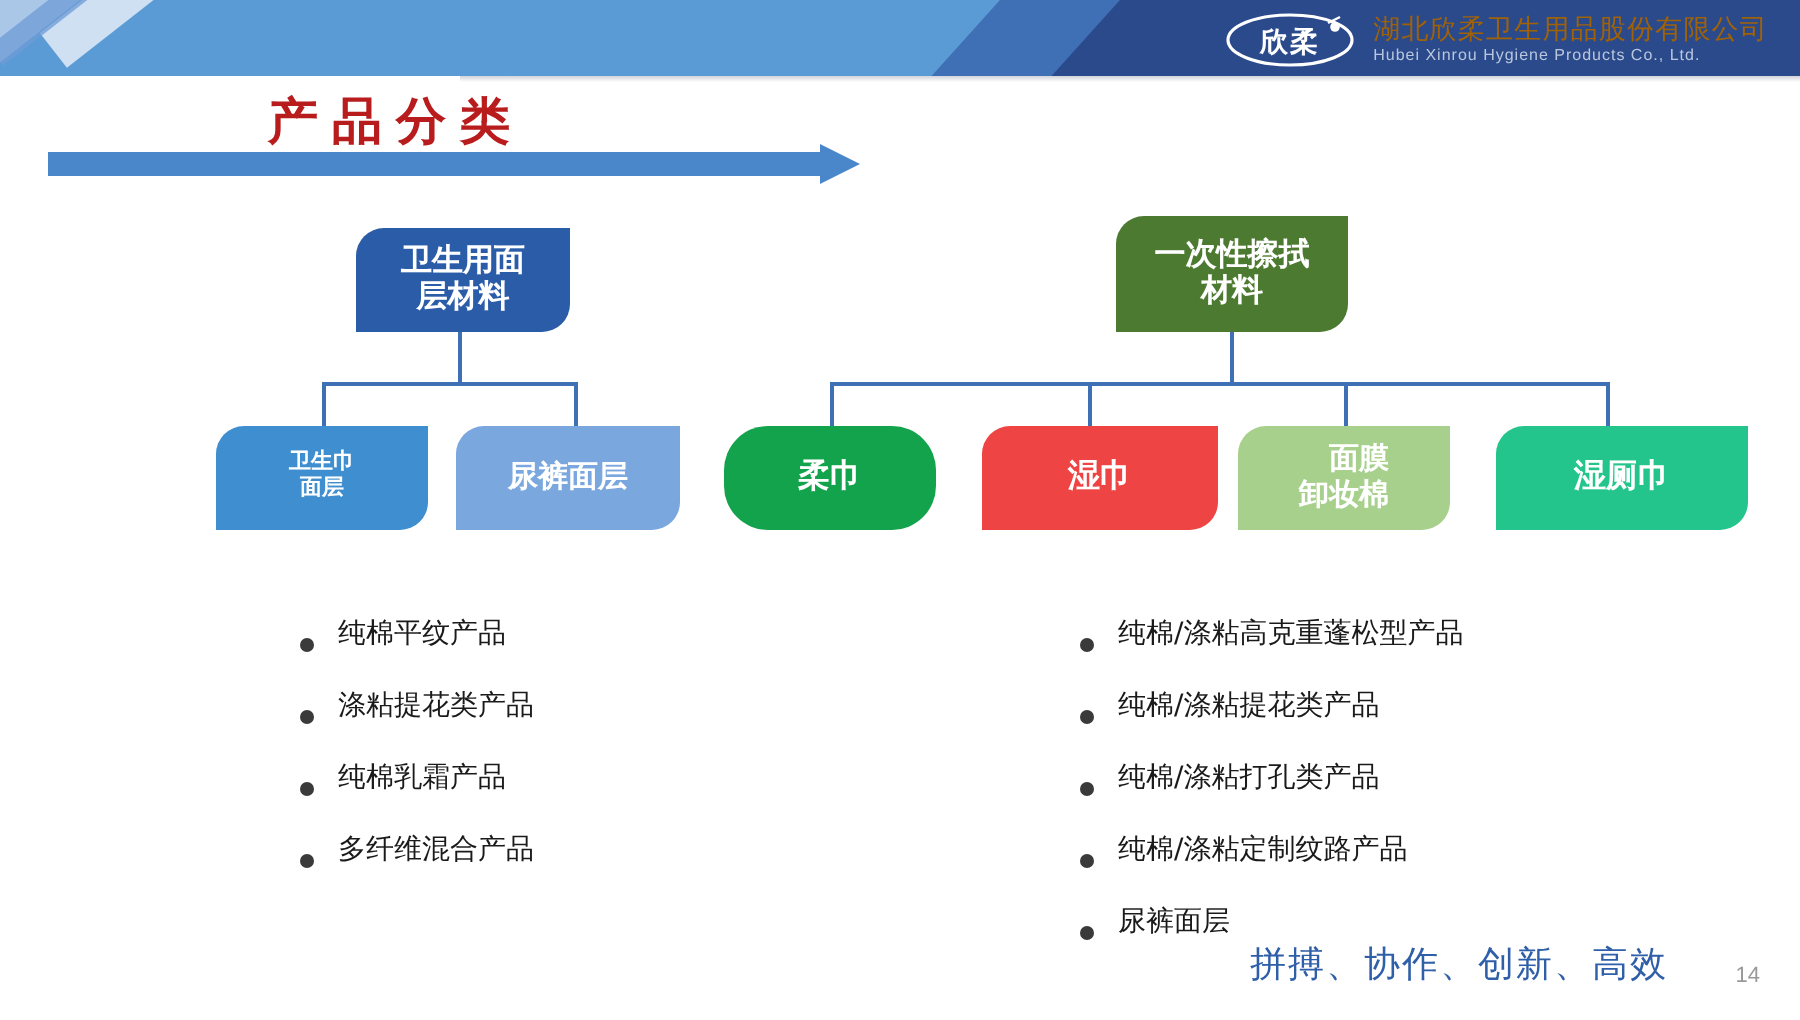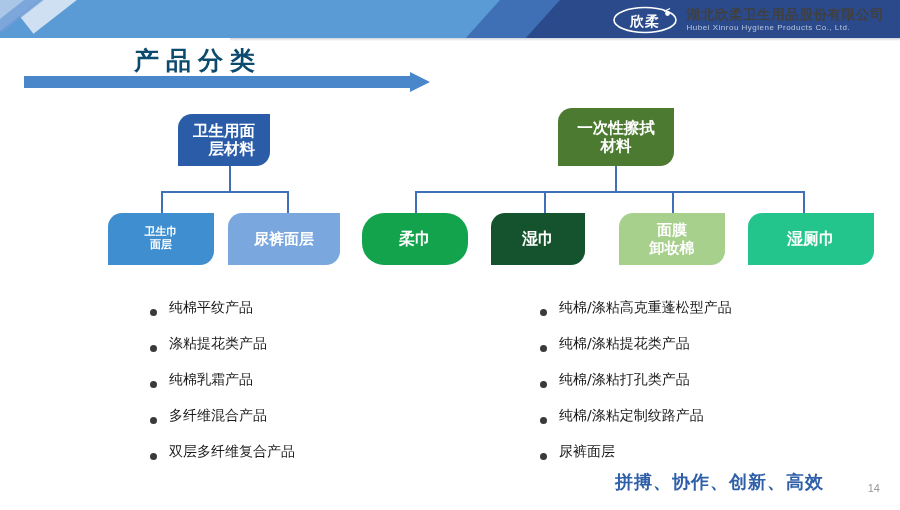--- a/index.html
+++ b/index.html
@@ -55,31 +55,31 @@
   
   .brand{
     position:absolute;right:16px;top:3px;height:34px;
     display:flex;align-items:center;gap:9px;
   }
   .logo-mark{
     position:relative;width:66px;height:28px;flex:0 0 auto;
   }
   .brand-names{display:flex;flex-direction:column;line-height:1.05;}
   .brand-cn{
-    font-size:13.5px;font-weight:bold;color:#404040;letter-spacing:.6px;
+    font-size:13.5px;font-weight:normal;color:#a16207;letter-spacing:.6px;
     white-space:nowrap;
   }
   .brand-en{
     font-size:8px;color:#b9c6dd;letter-spacing:.5px;white-space:nowrap;margin-top:2px;
   }
 
   
   .slide-title{
     position:absolute;left:134px;top:44px;
-    font-size:25px;font-weight:bold;color:#0c4a6e;
+    font-size:25px;font-weight:bold;color:#b91c1c;
     letter-spacing:7px;
   }
   .title-arrow{
     position:absolute;left:24px;top:72px;width:406px;height:20px;
   }
 
   
   .node{
     position:absolute;
     display:flex;align-items:center;justify-content:center;
@@ -91,36 +91,36 @@
   .node span{display:block;}
   .r-tl{border-radius:14px 0 14px 0;}   
 
   .connector{position:absolute;background:#3f6fb5;}
   .cv{width:2px;}
   .ch{height:2px;}
 
   
   .bullets{position:absolute;}
   .bullet-row{
-    display:flex;align-items:center;gap:12px;
+    display:flex;align-items:flex-end;gap:12px;
     height:36px;
   }
   .dot{
     width:7px;height:7px;border-radius:50%;
     background:#3a3a3a;flex:0 0 auto;margin-top:8px;
   }
   .bullet-text{
     font-size:14px;color:#1a1a1a;white-space:nowrap;
     font-family:"DejaVu Sans","Liberation Sans",sans-serif;
   }
 
   
   .footer-slogan{
-    position:absolute;right:76px;bottom:16px;
-    font-size:18px;font-weight:bold;color:#2f5fa8;letter-spacing:1px;
+    position:absolute;right:66px;bottom:16px;
+    font-size:18px;font-weight:normal;color:#2f5fa8;letter-spacing:1px;
     white-space:nowrap;
   }
   .page-num{
     position:absolute;right:20px;bottom:16px;
     font-size:11px;color:#9a9a9a;
   }
 </style>
 </head>
 <body>
 
@@ -159,21 +159,21 @@
     </div>
   </div>
 
   <div class="slide-title">产品分类</div>
   <div class="title-arrow">
     <svg width="406" height="20" viewBox="0 0 406 20">
       <polygon points="0,4 386,4 386,0 406,10 386,20 386,16 0,16" fill="#4a86ca"></polygon>
     </svg>
   </div>
 
-  <div class="node r-tl" style="left:178px;top:114px;width:92px;height:52px;background:#2a5ca8;font-size:15.5px;text-align:right;">
+  <div class="node r-tl" style="left:178px;top:114px;width:107px;height:52px;background:#2a5ca8;font-size:15.5px;">
     <span>
       <span>卫生用面</span>
       <span>层材料</span>
     </span>
   </div>
 
   <div class="connector cv" style="left:229px;top:166px;height:26px;"></div>
   <div class="connector ch" style="left:161px;top:191px;width:128px;"></div>
   <div class="connector cv" style="left:161px;top:191px;height:23px;"></div>
   <div class="connector cv" style="left:287px;top:191px;height:23px;"></div>
@@ -204,27 +204,27 @@
   <div class="connector cv" style="left:544px;top:191px;height:23px;"></div>
   <div class="connector cv" style="left:672px;top:191px;height:23px;"></div>
   <div class="connector cv" style="left:803px;top:191px;height:23px;"></div>
 
   <div class="node r-tl" style="left:362px;top:213px;width:106px;height:52px;background:#13a34c;font-size:16px;border-radius:22px;">
     <span>
       <span>柔巾</span>
     </span>
   </div>
 
-  <div class="node r-tl" style="left:491px;top:213px;width:94px;height:52px;background:#14532d;font-size:16px;">
+  <div class="node r-tl" style="left:491px;top:213px;width:118px;height:52px;background:#ef4444;font-size:16px;">
     <span>
       <span>湿巾</span>
     </span>
   </div>
 
-  <div class="node r-tl" style="left:619px;top:213px;width:106px;height:52px;background:#a8d08d;font-size:15px;">
+  <div class="node r-tl" style="left:619px;top:213px;width:106px;height:52px;background:#a8d08d;font-size:15px;text-align:right;">
     <span>
       <span>面膜</span>
       <span>卸妆棉</span>
     </span>
   </div>
 
   <div class="node r-tl" style="left:748px;top:213px;width:126px;height:52px;background:#23c58c;font-size:16px;">
     <span>
       <span>湿厕巾</span>
     </span>
@@ -240,24 +240,20 @@
       <span class="bullet-text">涤粘提花类产品</span>
     </div>
     <div class="bullet-row">
       <span class="dot"></span>
       <span class="bullet-text">纯棉乳霜产品</span>
     </div>
     <div class="bullet-row">
       <span class="dot"></span>
       <span class="bullet-text">多纤维混合产品</span>
     </div>
-    <div class="bullet-row">
-      <span class="dot"></span>
-      <span class="bullet-text">双层多纤维复合产品</span>
-    </div>
   </div>
 
   <div class="bullets" style="left:540px;top:290px;">
     <div class="bullet-row">
       <span class="dot"></span>
       <span class="bullet-text">纯棉/涤粘高克重蓬松型产品</span>
     </div>
     <div class="bullet-row">
       <span class="dot"></span>
       <span class="bullet-text">纯棉/涤粘提花类产品</span>

